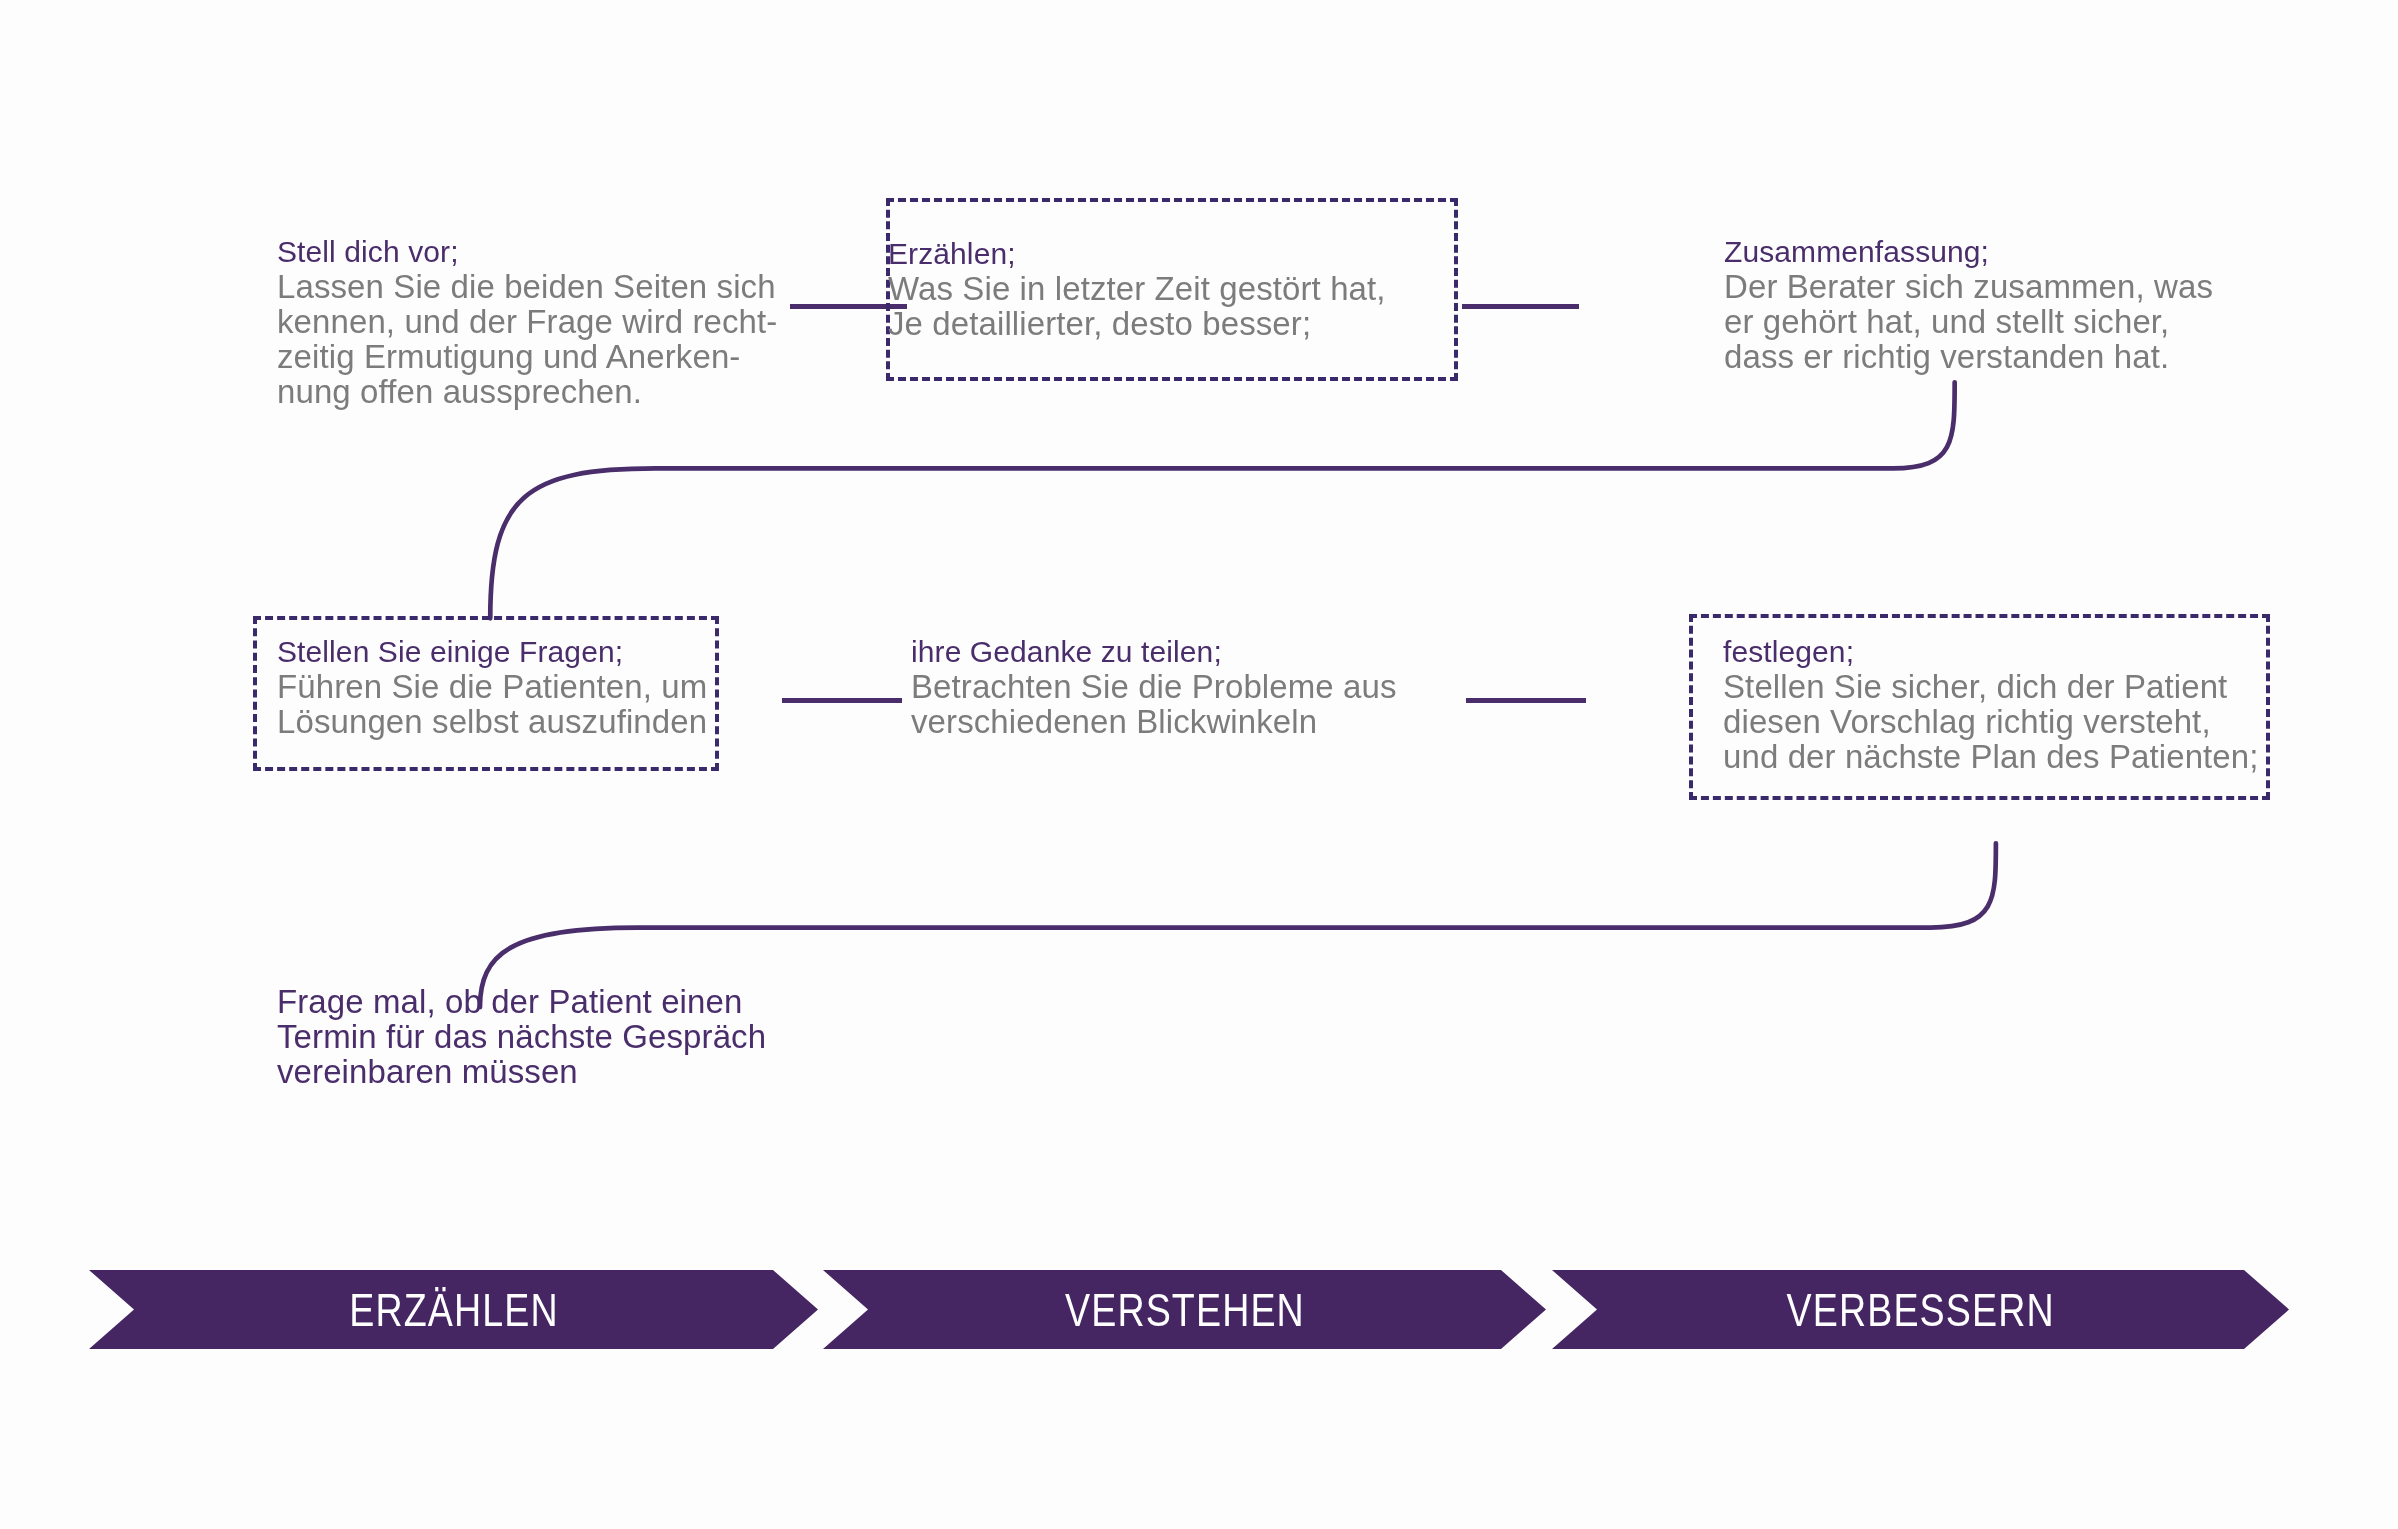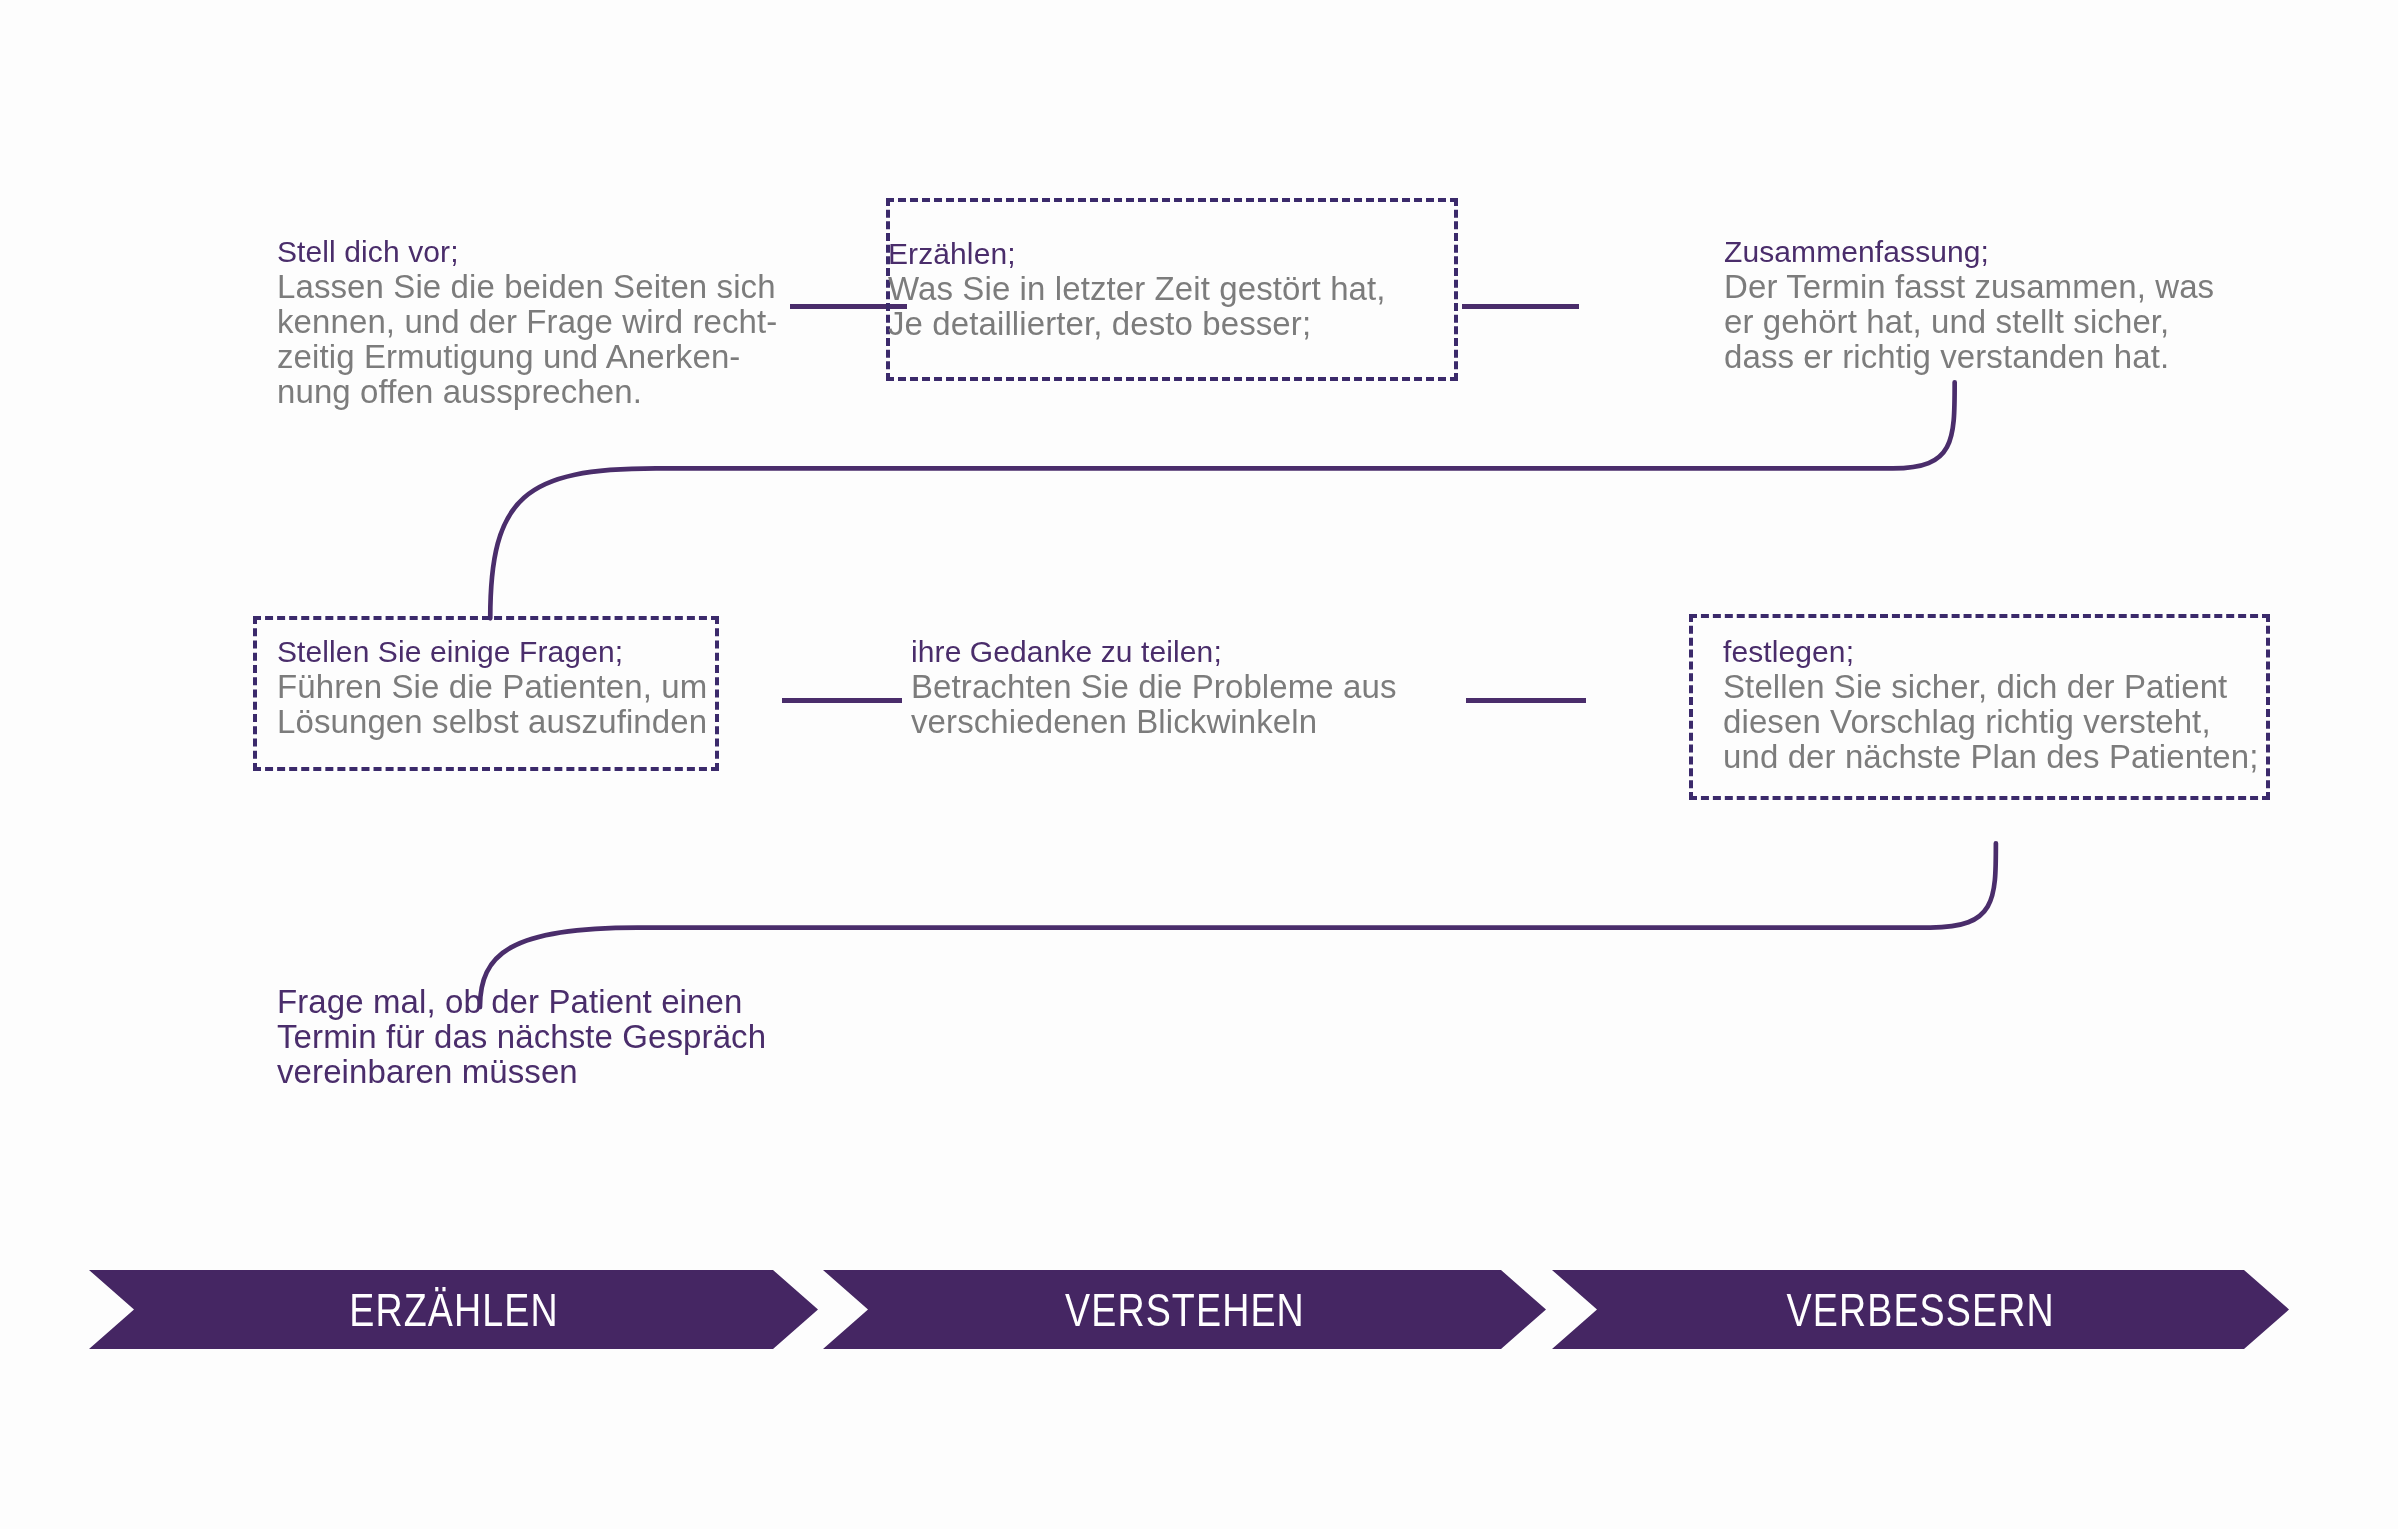--- a/index.html
+++ b/index.html
@@ -122,21 +122,21 @@
   </div>
 
   <div class="block" style="left:888px; top:236px; width:525px;">
     <div class="heading">Erzählen;</div>
     <div class="body-line">Was Sie in letzter Zeit gestört hat,</div>
     <div class="body-line">Je detaillierter, desto besser;</div>
   </div>
 
   <div class="block" style="left:1724px; top:234px; width:525px;">
     <div class="heading">Zusammenfassung;</div>
-    <div class="body-line">Der Termin fasst zusammen, was</div>
+    <div class="body-line">Der Berater sich zusammen, was</div>
     <div class="body-line">er gehört hat, und stellt sicher,</div>
     <div class="body-line">dass er richtig verstanden hat.</div>
   </div>
 
   <div class="block" style="left:277px; top:634px; width:468px;">
     <div class="heading">Stellen Sie einige Fragen;</div>
     <div class="body-line">Führen Sie die Patienten, um</div>
     <div class="body-line">Lösungen selbst auszufinden</div>
   </div>
 

